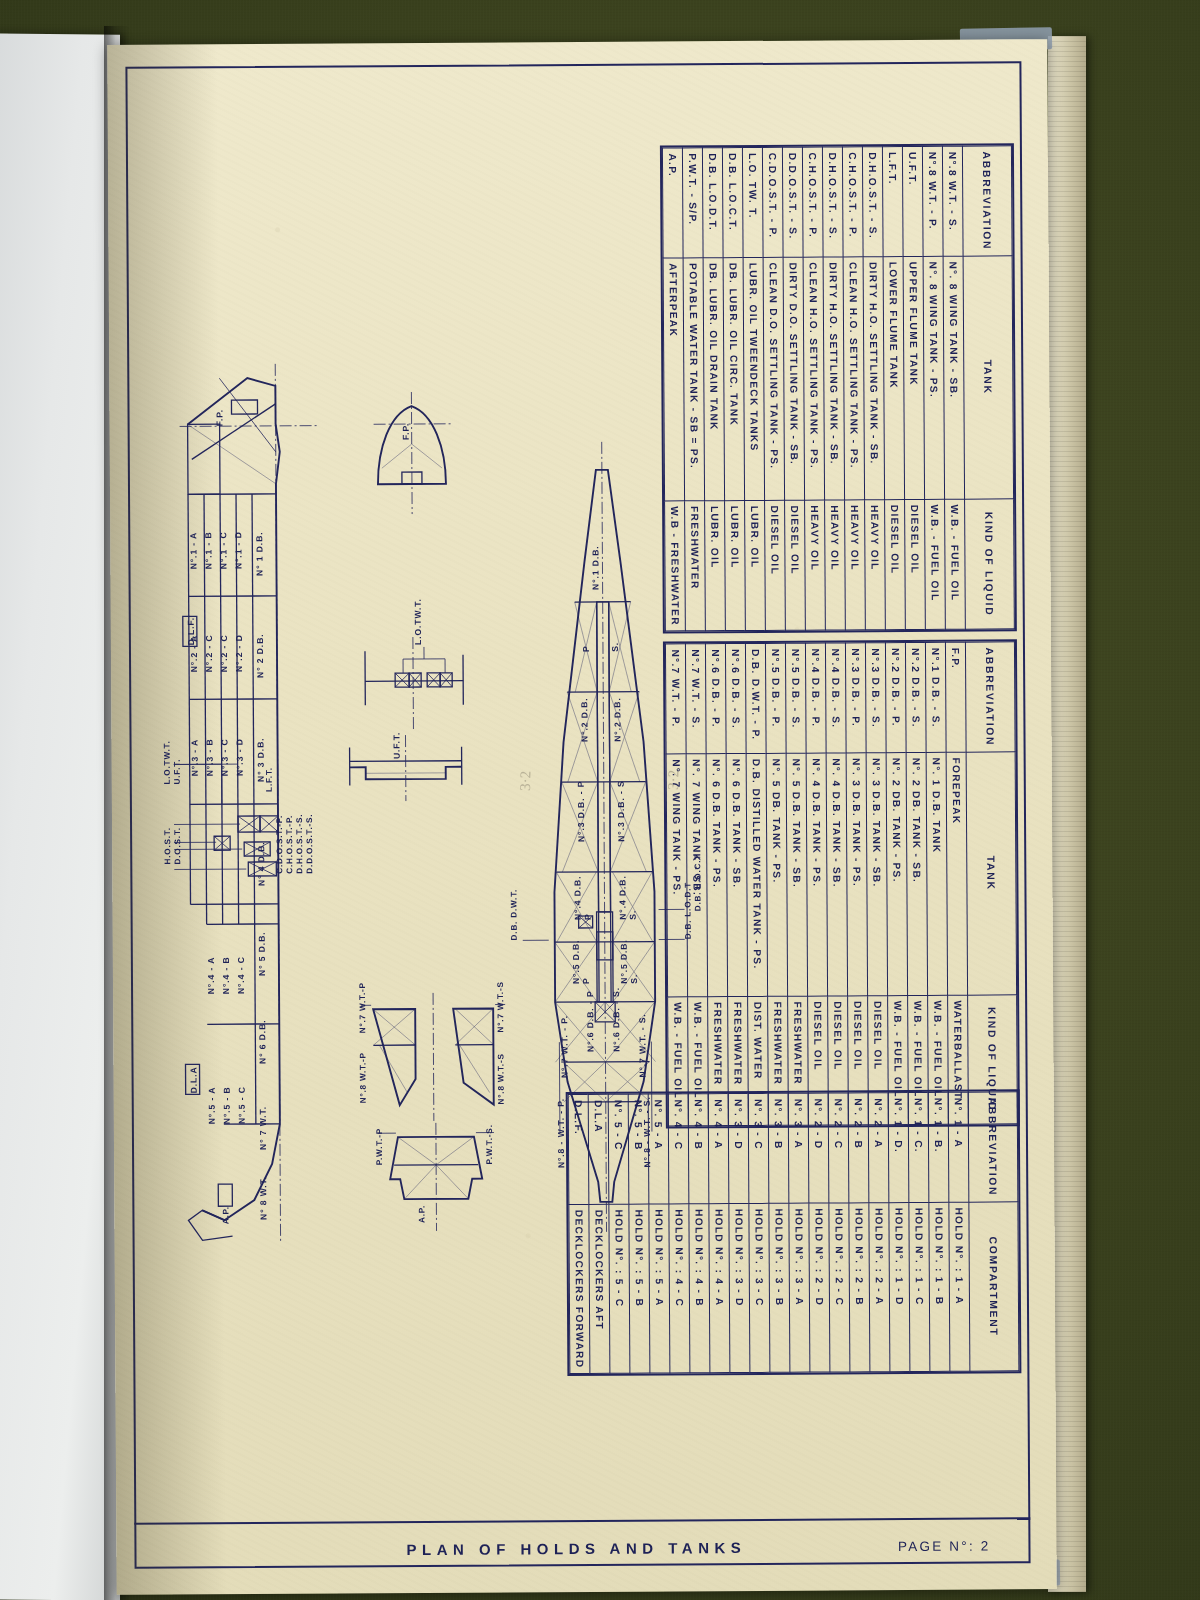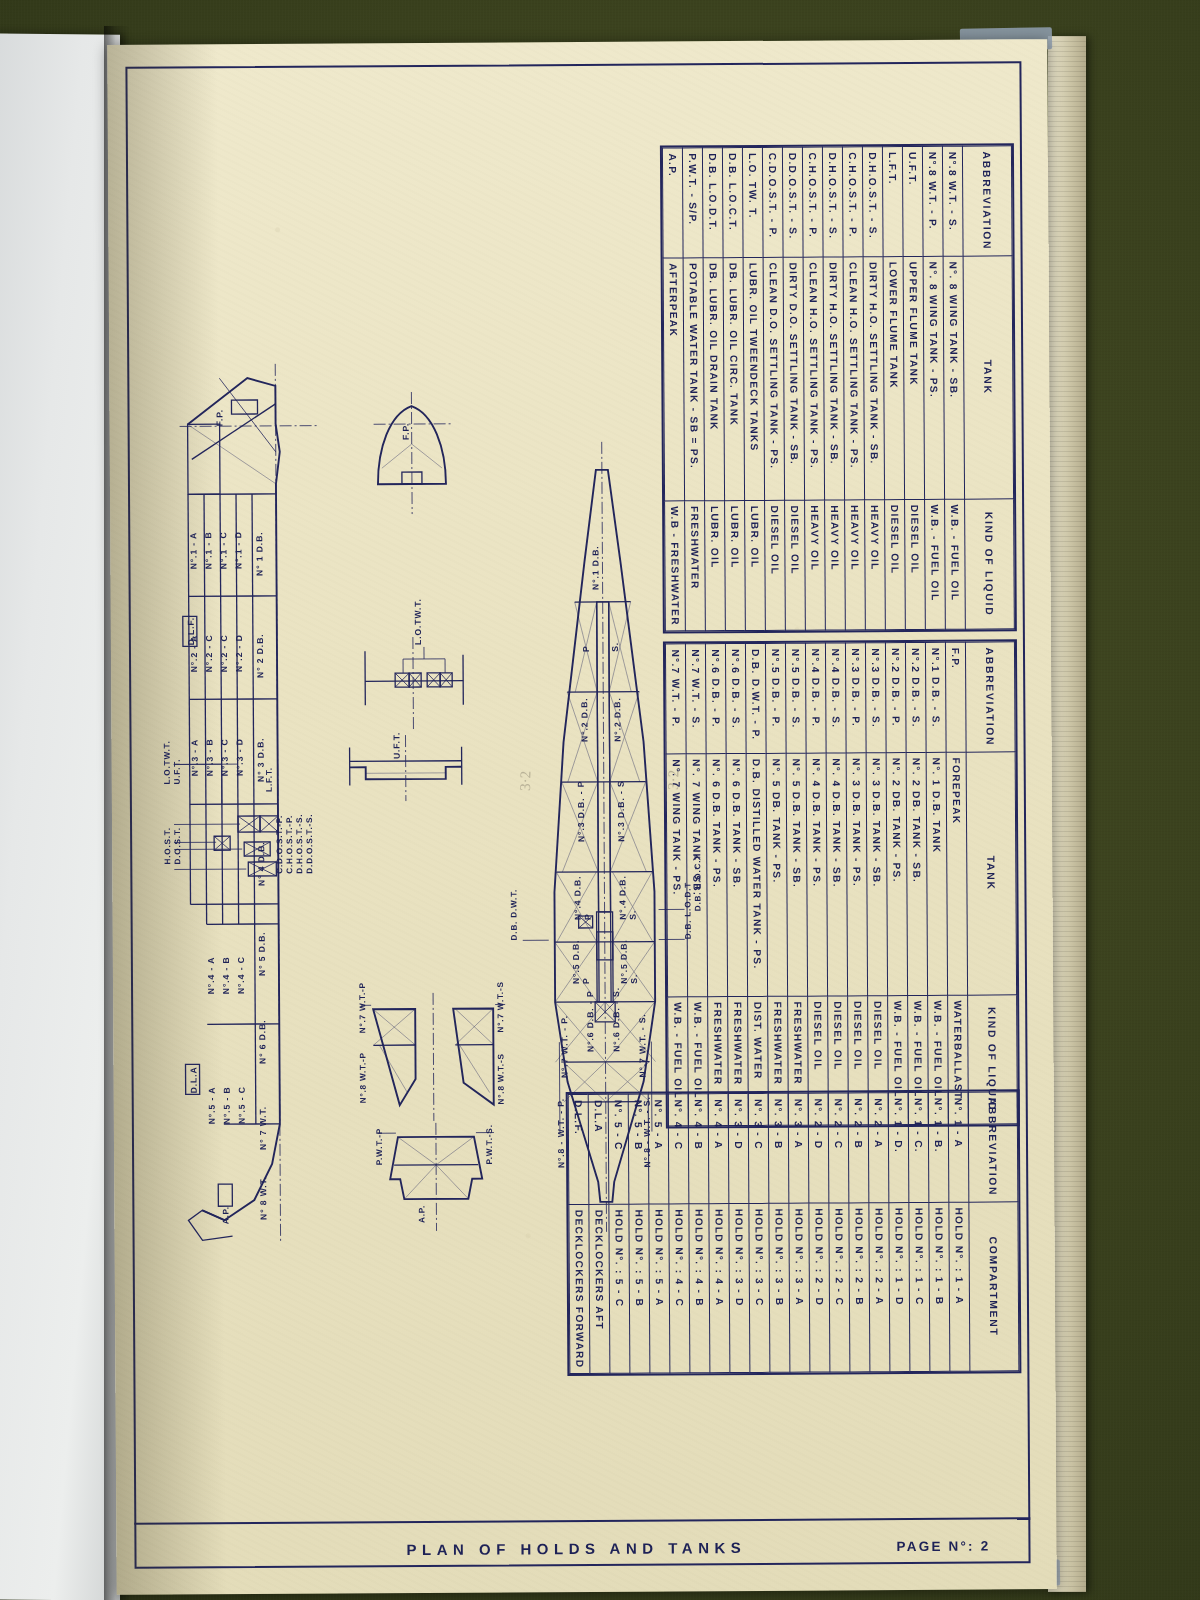--- a/index.html
+++ b/index.html
@@ -54,21 +54,21 @@
      border:2.5px solid #23265c;}
   .footer-rule{position:absolute;left:18px;right:26px;bottom:70px;height:0;
      border-top:2.5px solid #23265c;}
 
   
   .footer{position:absolute;left:40px;right:40px;bottom:22px;height:44px;
      display:flex;align-items:center;}
   .footer-title{font-size:15px;letter-spacing:5.5px;color:#1e2257;font-weight:700;
      margin-left:250px;white-space:nowrap;}
   .footer-page{margin-left:auto;margin-right:26px;font-size:13.5px;letter-spacing:2.2px;
-     color:#1e2257;font-weight:700;white-space:nowrap;}
+     color:#1e2257;font-weight:400;white-space:nowrap;}
 
   
   .tbl-wrap{position:absolute;transform-origin:0 0;}
   table.legend{border-collapse:collapse;background:transparent;}
   table.legend th, table.legend td{
      border:1.3px solid #23265c;color:#1e2257;
      font-size:10.2px;letter-spacing:1.3px;font-weight:700;
      padding:1px 5px;white-space:nowrap;height:17px;line-height:17px;}
   table.legend th{font-size:10.4px;letter-spacing:1.7px;text-align:center;}
   table.legend td.abbr{text-align:left;min-width:92px;}

